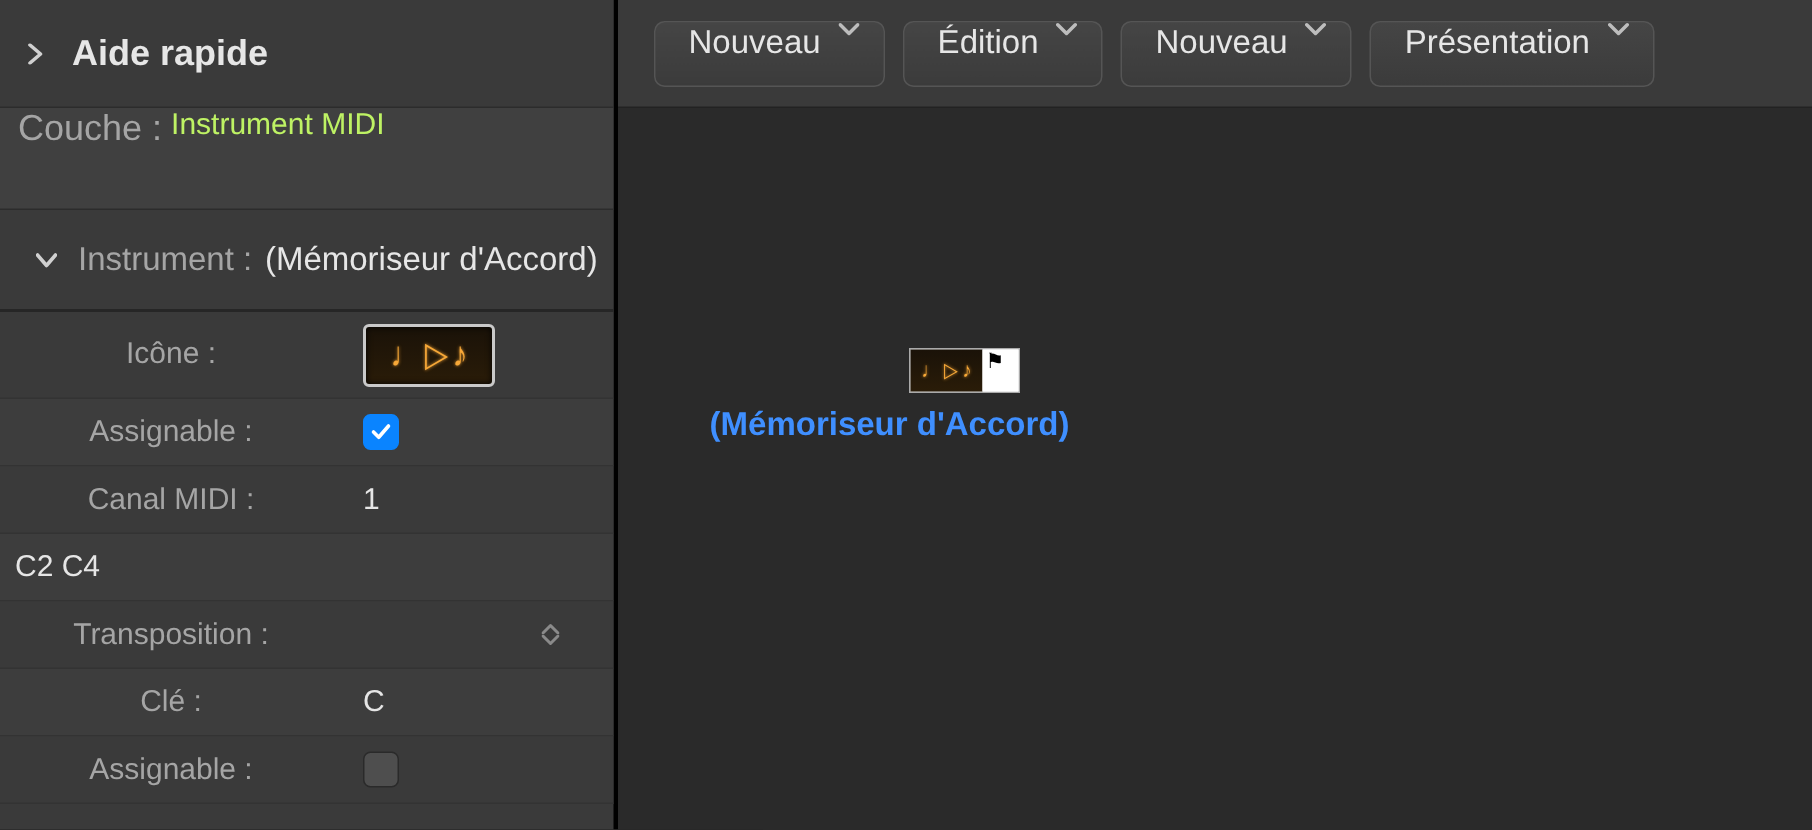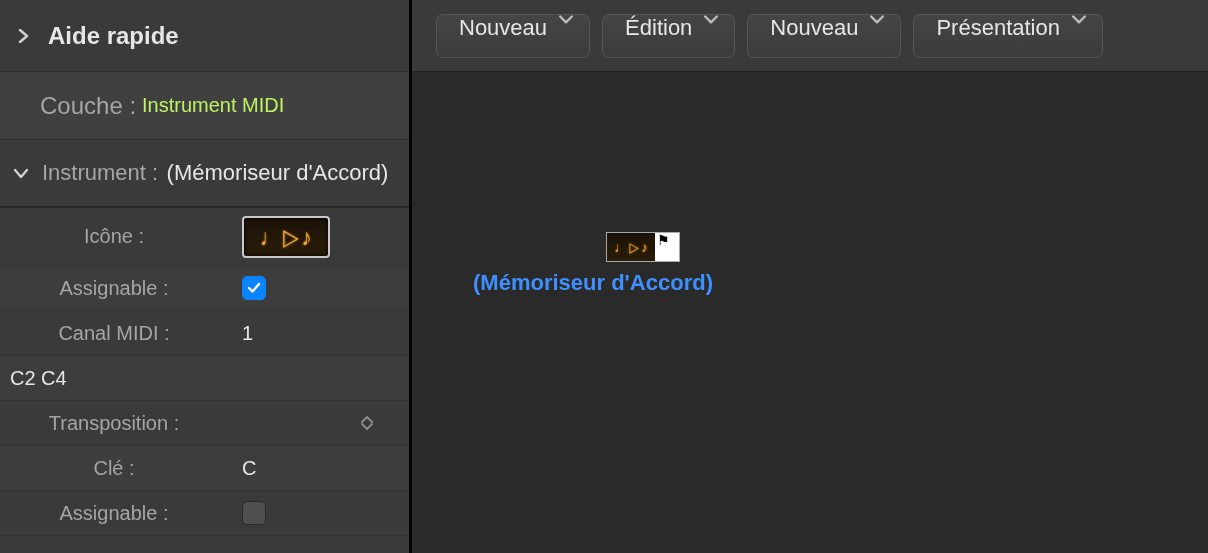--- a/index.html
+++ b/index.html
@@ -49,40 +49,39 @@
   .chev svg { display: block; }
   .help-title {
     font-size: 24px;
     font-weight: 600;
     color: #e6e6e6;
   }
 
   .layer-row {
     height: 68px;
     display: flex;
-    align-items: center;
-    padding-left: 40px;
+    padding-left: 12px;
     background: #404040;
     border-bottom: 1px solid #2c2c2c;
   }
   .layer-label {
     font-size: 24px;
     color: #a5a5a5;
   }
   .layer-value {
     font-size: 20px;
     color: #bef264;
     margin-left: 6px;
   }
 
   .instrument-row {
     height: 68px;
     display: flex;
     align-items: center;
-    padding-left: 14px;
+    padding-left: 24px;
     gap: 14px;
     background: #3a3a3a;
     border-bottom: 2px solid #262626;
   }
   .inst-label {
     font-size: 22px;
     color: #a5a5a5;
   }
   .inst-value {
     font-size: 22px;

